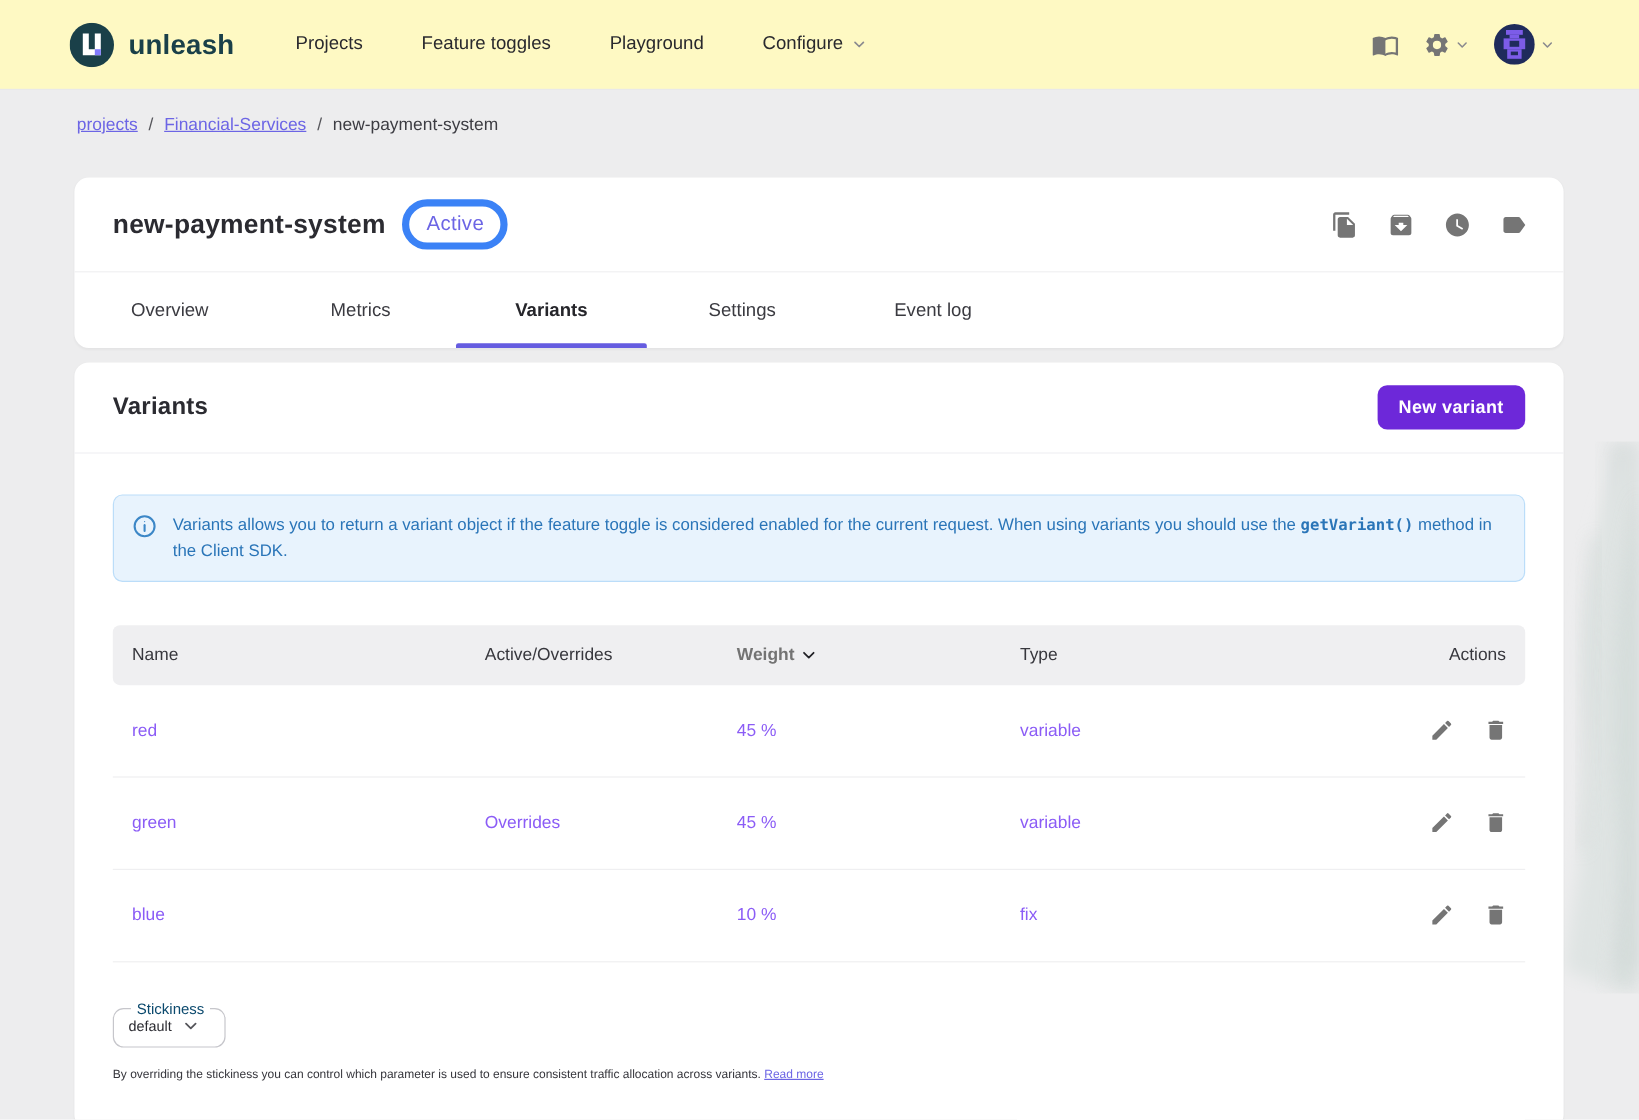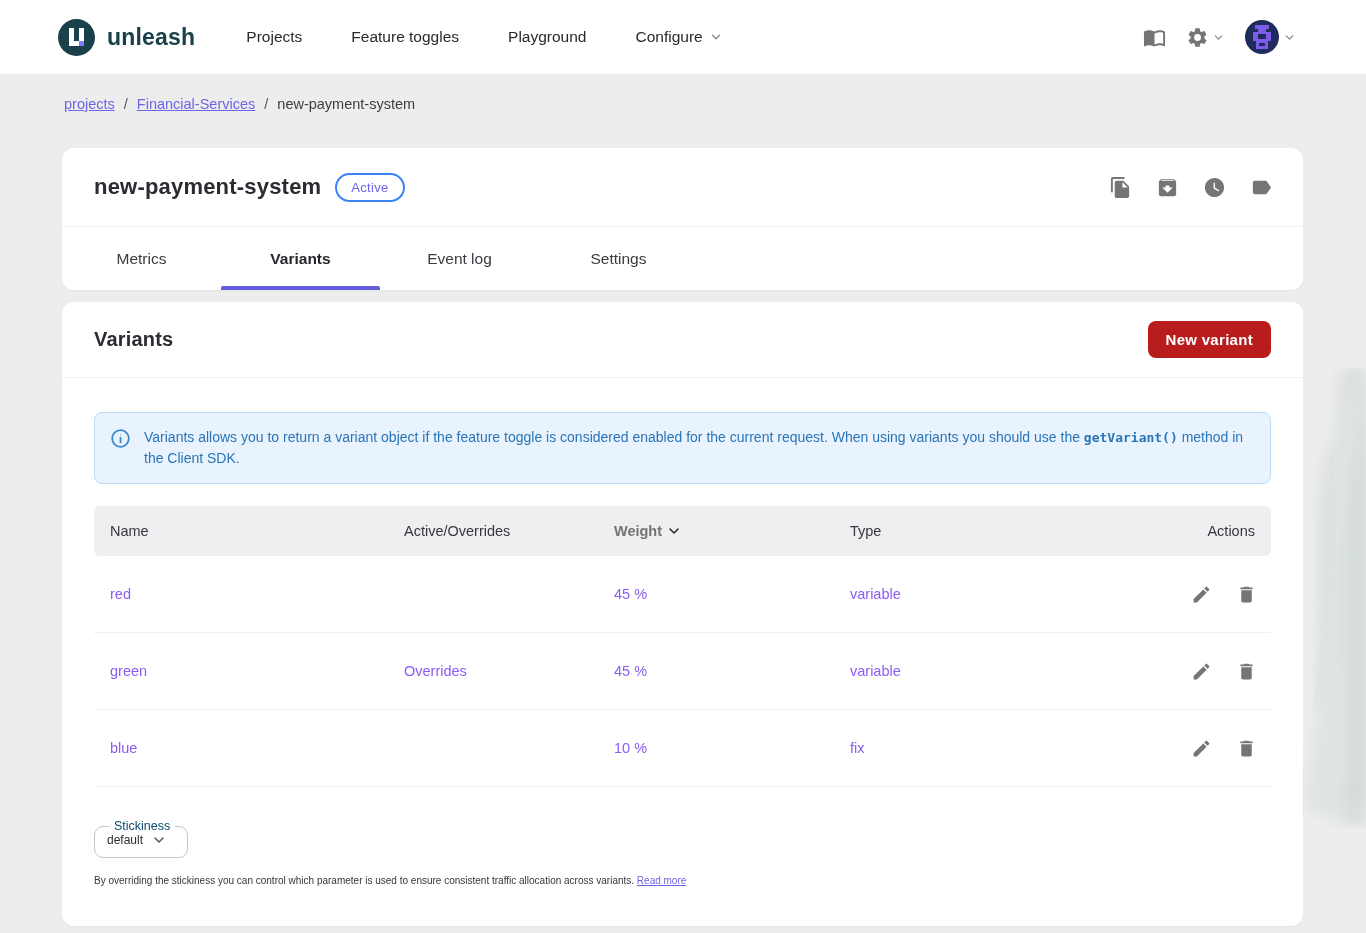--- a/index.html
+++ b/index.html
@@ -6,21 +6,21 @@
   html,body { width:1366px; height:933px; }
   body {
     font-family:"Liberation Sans", sans-serif;
     background:#EDEDEE;
     color:#2D2D32;
     overflow:hidden;
     position:relative;
   }
   
   .appbar {
-    height:75px; background:#ffffff; display:flex; align-items:center;
+    height:75px; background:#fef9c3; display:flex; align-items:center;
     border-bottom:1px solid #E9E9E9; padding:0 70px 0 58px; position:relative; z-index:3;
   }
   .brand { display:flex; align-items:center; gap:12px; cursor:pointer; }
   .brand-mark { width:37px; height:37px; }
   .brand-name { font-size:23px; font-weight:bold; color:#1A4049; letter-spacing:.2px; }
   .nav-items { display:flex; align-items:center; gap:49px; margin-left:51px; }
   .nav-item { font-size:15.5px; color:#29292E; cursor:pointer; display:flex; align-items:center; gap:6px; }
   .appbar-right { margin-left:auto; display:flex; align-items:center; gap:20px; }
   .iconbtn { display:flex; align-items:center; gap:3px; cursor:pointer; }
   .avatar-wrap { display:flex; align-items:center; gap:4px; cursor:pointer; }
@@ -31,49 +31,49 @@
   .breadcrumb a { color:#6C65E5; text-decoration:underline; cursor:pointer; }
   .crumb-sep { color:#55555A; }
   .crumb-current { color:#3C3C42; }
   .card {
     background:#FFFFFF; border-radius:12px; box-shadow:0 1px 2px rgba(0,0,0,.04);
   }
   .card-feature { margin-top:36px; }
   .feature-head { display:flex; align-items:center; padding:0 30px 0 32px; height:79px; border-bottom:1px solid #F0F0F2; }
   .feature-title { font-size:22px; font-weight:bold; color:#2B2B31; letter-spacing:.2px; }
   .status-badge {
-    margin-left:14px; border:2px solid #3b82f6; color:#6C65E5; border-radius:999px;
-    padding:5px 14px; font-size:13px; letter-spacing:.3px;
+    margin-left:14px; border:6px solid #3b82f6; color:#6C65E5; border-radius:999px;
+    padding:5px 14px; font-size:17px; letter-spacing:.3px;
   }
   .feature-actions { margin-left:auto; display:flex; align-items:center; gap:24px; }
   .feature-actions .iconbtn { color:#757575; }
   
   .tabs { display:flex; height:63px; padding-left:0; }
   .tab { position:relative; display:flex; align-items:center; justify-content:center; width:159px; font-size:15.5px; color:#3A3A40; cursor:pointer; }
   .tab.active { font-weight:bold; color:#26262B; }
   .tab.active::after { content:""; position:absolute; left:0; right:0; bottom:0; height:4px; background:#655CE0; border-radius:2px 2px 0 0; }
   
   .card-variants { margin-top:12px; margin-bottom:33px; }
   .variants-head { display:flex; align-items:center; height:76px; padding:0 32px; border-bottom:1px solid #F1F1F3; }
   .section-title { font-size:20px; font-weight:bold; color:#2B2B31; letter-spacing:.2px; }
   .btn-primary {
-    margin-left:auto; background:#b91c1c; color:#FFFFFF; border:none; border-radius:8px;
+    margin-left:auto; background:#6d28d9; color:#FFFFFF; border:none; border-radius:8px;
     font-family:inherit; font-size:15px; font-weight:bold; letter-spacing:.3px;
     padding:10px 18px; cursor:pointer;
   }
   .variants-body { padding:34px 32px 40px 32px; }
   
   .alert {
     display:flex; gap:13px; background:#E8F3FD; border:1px solid #BBDDF9; border-radius:8px;
     padding:14px 16px 15px 15px; color:#2A75B8; font-size:14px; line-height:1.48;
   }
   .alert .info-ic { flex:0 0 auto; margin-top:1px; }
   .alert code { font-family:"DejaVu Sans Mono", monospace; font-weight:bold; font-size:13px; }
   
-  .vtable { margin-top:22px; }
+  .vtable { margin-top:36px; }
   .vrow { display:grid; grid-template-columns:294px 210px 236px 1fr 128px; align-items:center; }
   .vhead { background:#EFEFF1; border-radius:6px; height:50px; font-size:14.5px; color:#37373D; }
   .vcell { padding-left:16px; }
   .vcell.actions { padding-left:0; padding-right:16px; text-align:right; }
   .vhead .weight { font-weight:bold; color:#737373; display:flex; align-items:center; gap:4px; }
   .vdata { height:77px; font-size:14.5px; color:#8b5cf6; border-bottom:1px solid #EFEFF1; }
   .row-actions { display:flex; justify-content:flex-end; gap:24px; padding-right:14px; color:#757575; }
   .row-actions .iconbtn { color:#757575; }
   
   .stickiness { margin-top:32px; }
@@ -189,24 +189,25 @@
             </svg>
         </span>
         <span class="iconbtn">
           <svg width="23" height="23" viewBox="0 0 24 24" fill="currentColor">
               <path d="M17.63 5.84C17.27 5.33 16.67 5 16 5L5 5.01C3.9 5.01 3 5.9 3 7v10c0 1.1.9 1.99 2 1.99L16 19c.67 0 1.27-.33 1.63-.84L22 12l-4.37-6.16z"></path>
             </svg>
         </span>
       </div>
     </div>
     <div class="tabs">
+      <span class="tab">Overview</span>
       <span class="tab">Metrics</span>
       <span class="tab active">Variants</span>
+      <span class="tab">Settings</span>
       <span class="tab">Event log</span>
-      <span class="tab">Settings</span>
     </div>
   </section>
 
   <section class="card card-variants">
     <div class="variants-head">
       <span class="section-title">Variants</span>
       <button class="btn-primary">New variant</button>
     </div>
 
     <div class="variants-body">

